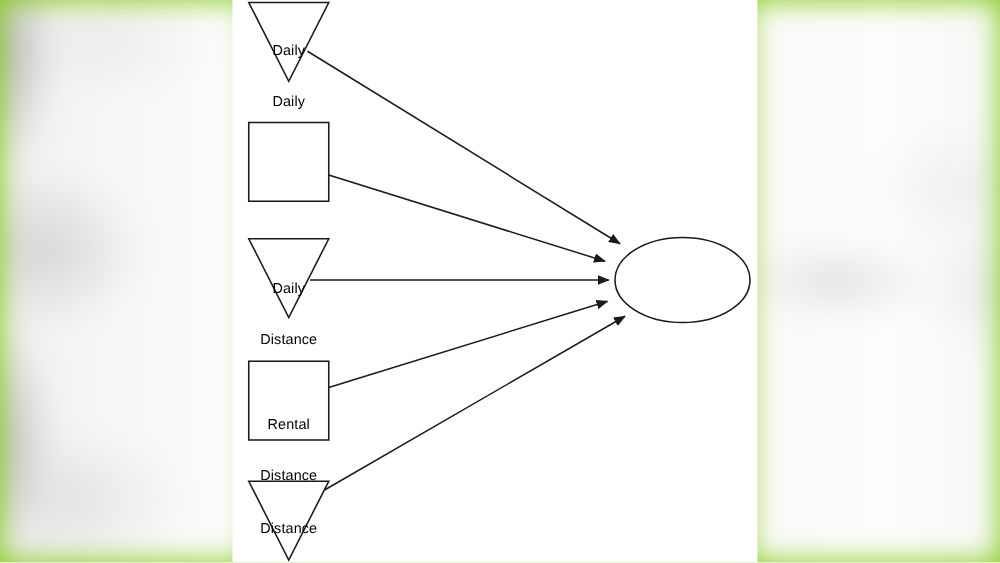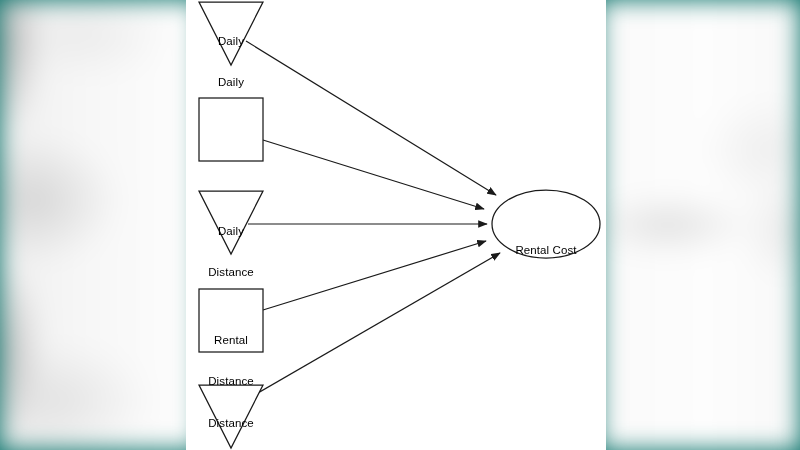--- a/index.html
+++ b/index.html
@@ -5,21 +5,21 @@
   html, body {
     margin: 0;
     padding: 0;
     background: #ffffff;
   }
   #stage {
     position: relative;
     width: 800px;
     height: 450px;
     overflow: hidden;
-    background: #0f766e;
+    background: #84cc16;
     font-family: "Liberation Sans", sans-serif;
   }
   
   .backdrop {
     position: absolute;
     top: 0;
     height: 450px;
     background: #fbfbfb;
     pointer-events: none;
   }
@@ -131,17 +131,14 @@
   <div class="node-label" style="left:181px; top:307px; width:100px;">
     <div>Rental</div>
     <div>Distance</div>
   </div>
 
   <div class="node-label" style="left:181px; top:390px; width:100px;">
     <div>Distance</div>
     
   </div>
 
-  <div class="node-label" style="left:496px; top:217px; width:100px;">
-    <div>Rental Cost</div>
-  </div>
 
 </div>
 
 </body></html>

